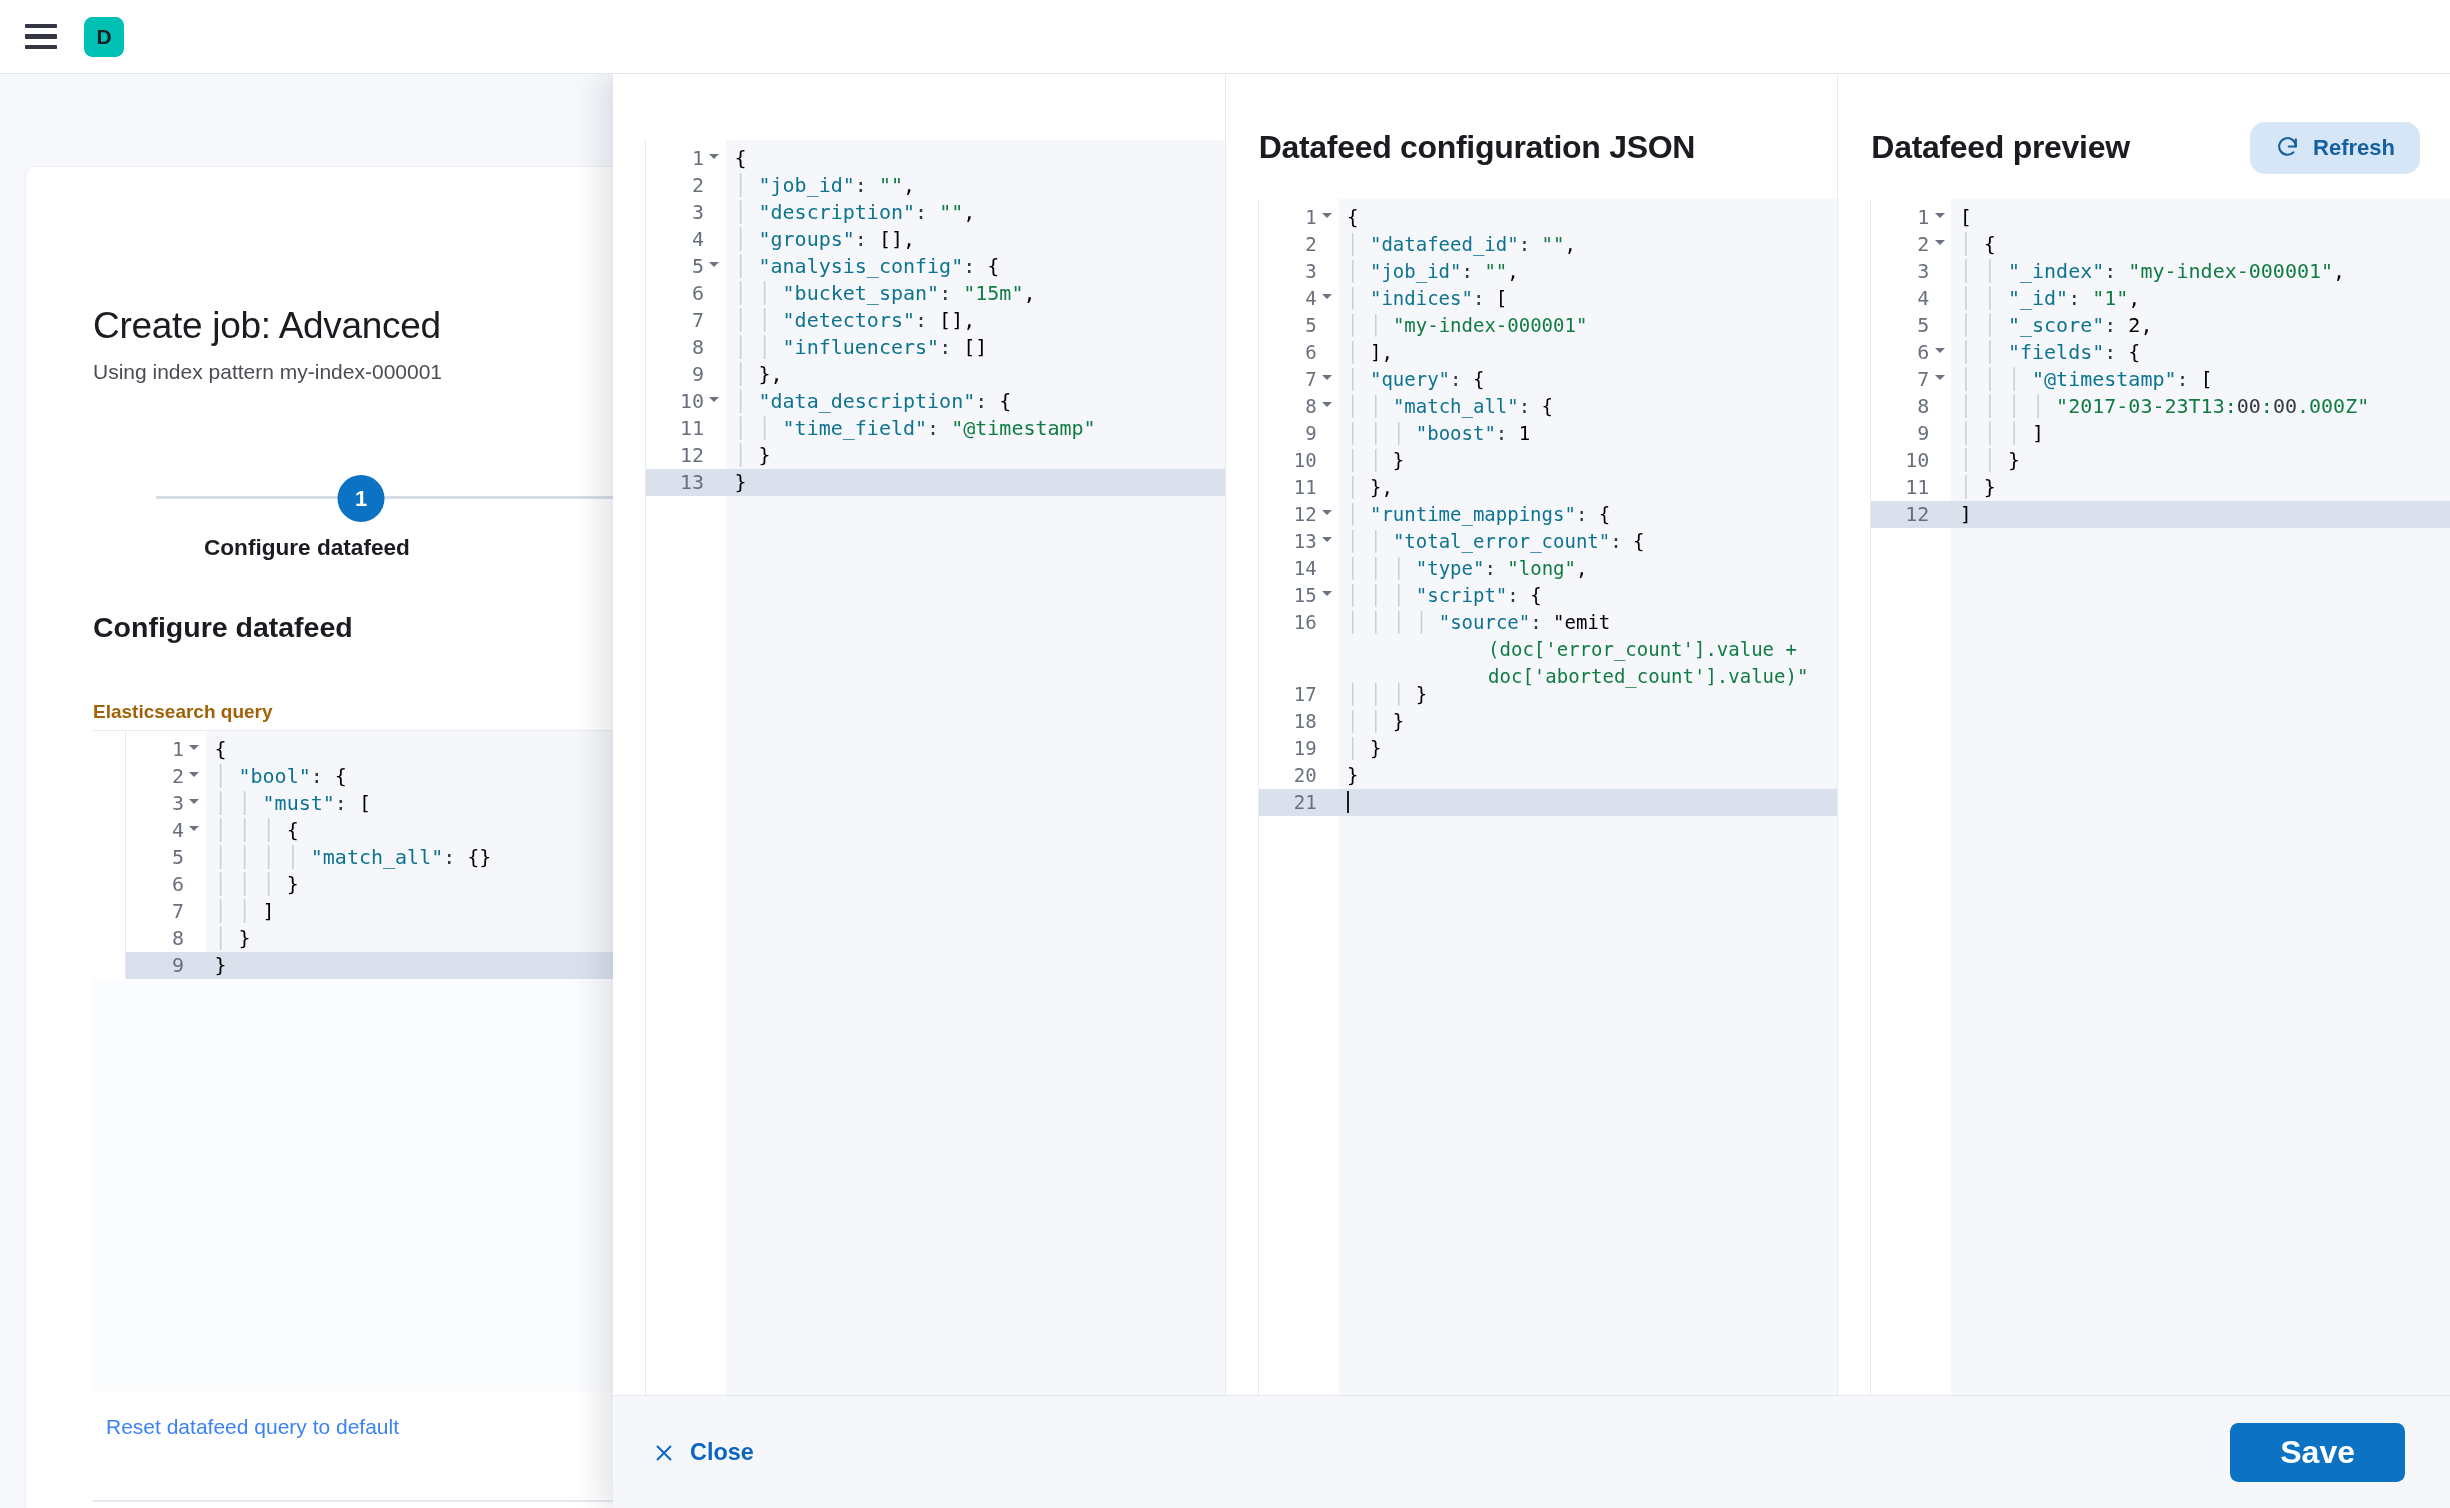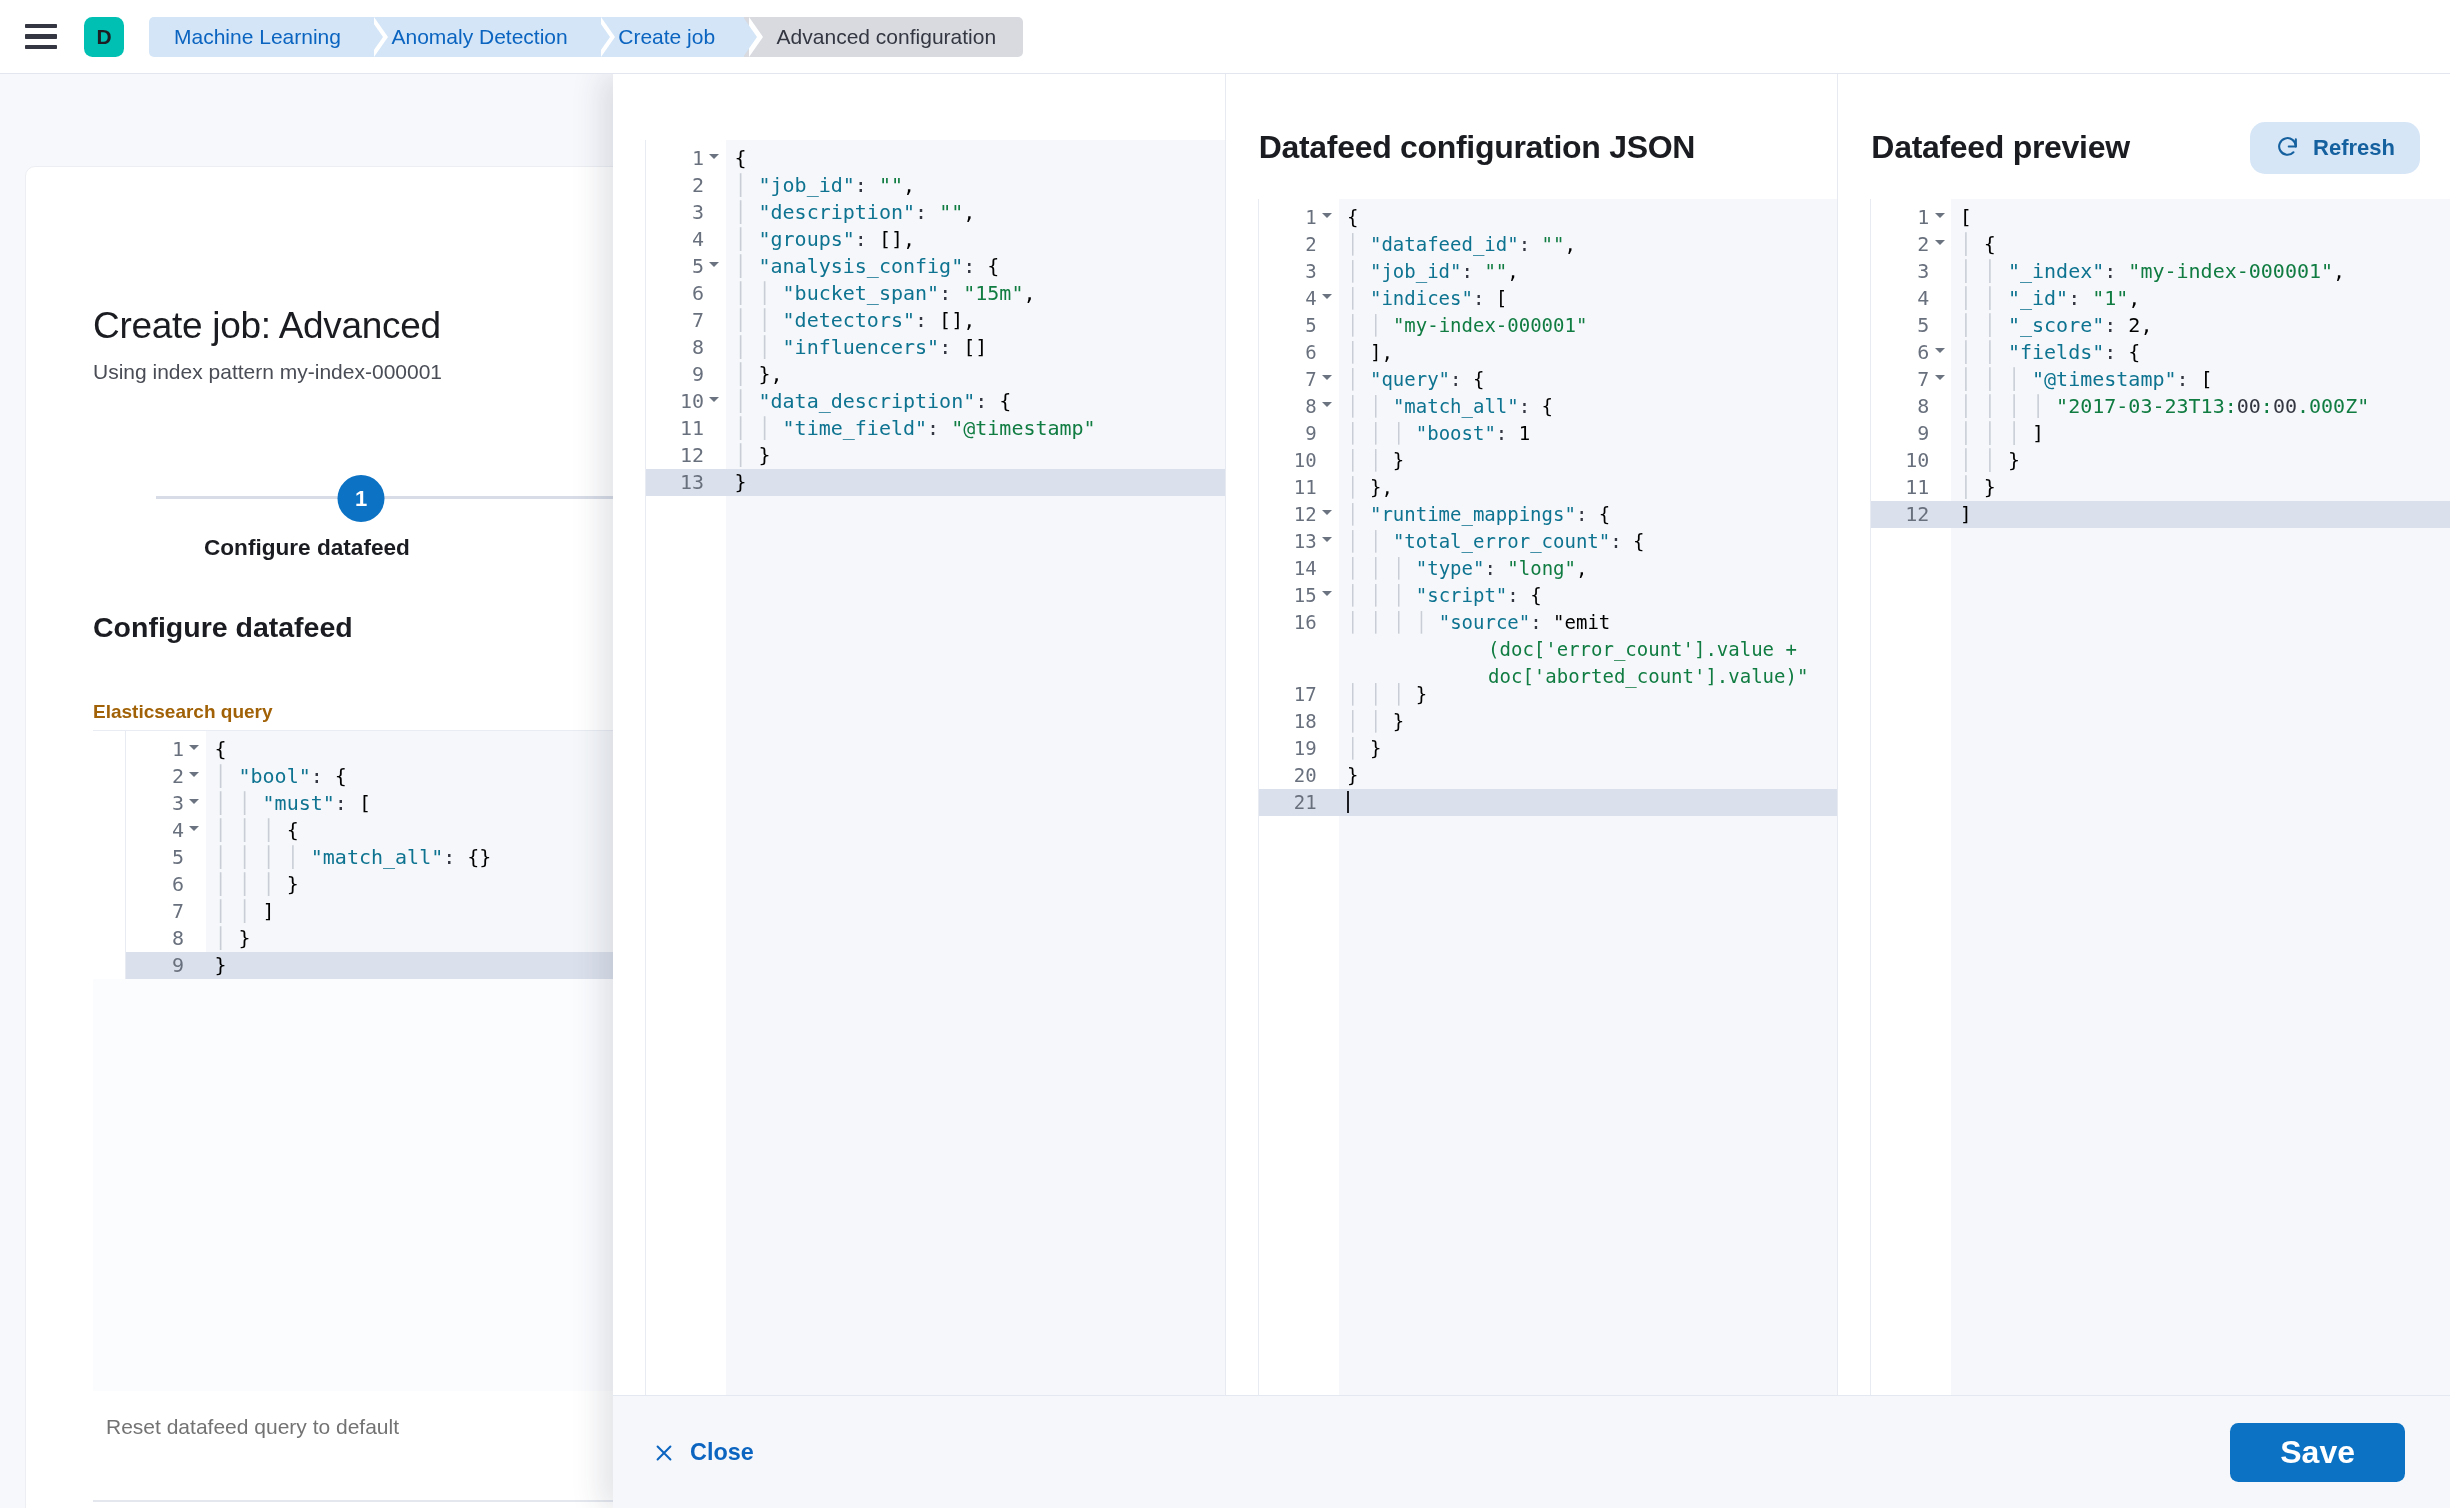--- a/index.html
+++ b/index.html
@@ -144,21 +144,21 @@
   #left-editor {
     position: absolute;
     top: 563px; left: 67px;
     width: 586px; height: 661px;
     background: #fbfcfe;
     border-top: 0.8px solid #e9ecf2;
     overflow: hidden;
   }
   #reset-link {
     position: absolute; top: 1248px; left: 80px;
-    font-size: 21px; color: #737373; cursor: pointer; white-space: nowrap;
+    font-size: 21px; color: #3b82f6; cursor: pointer; white-space: nowrap;
   }
   #left-divider {
     position: absolute; top: 1333px; left: 67px; width: 586px; height: 1.7px;
     background: #e4e7ee;
   }
 
   
   #flyout {
     position: absolute;
     top: 74px; left: 613px;
@@ -296,26 +296,20 @@
 </head>
 <body>
 
 <div id="chrome-bar">
   <div id="hamburger">
     <i></i>
       <i></i>
       <i></i>
   </div>
   <div id="space-avatar">D</div>
-  <div id="breadcrumb">
-    <div class="crumb">Machine Learning</div>
-    <div class="crumb">Anomaly Detection</div>
-    <div class="crumb last-before">Create job</div>
-    <div class="crumb">Advanced configuration</div>
-  </div>
 </div>
 
 <div id="page-bg">
   <div id="wizard-card">
     <div id="page-title">Create job: Advanced</div>
     <div id="page-subtitle">Using index pattern my-index-000001</div>
 
     <div id="stepper">
       <div id="step-line"></div>
       <div id="step-circle">1</div>

